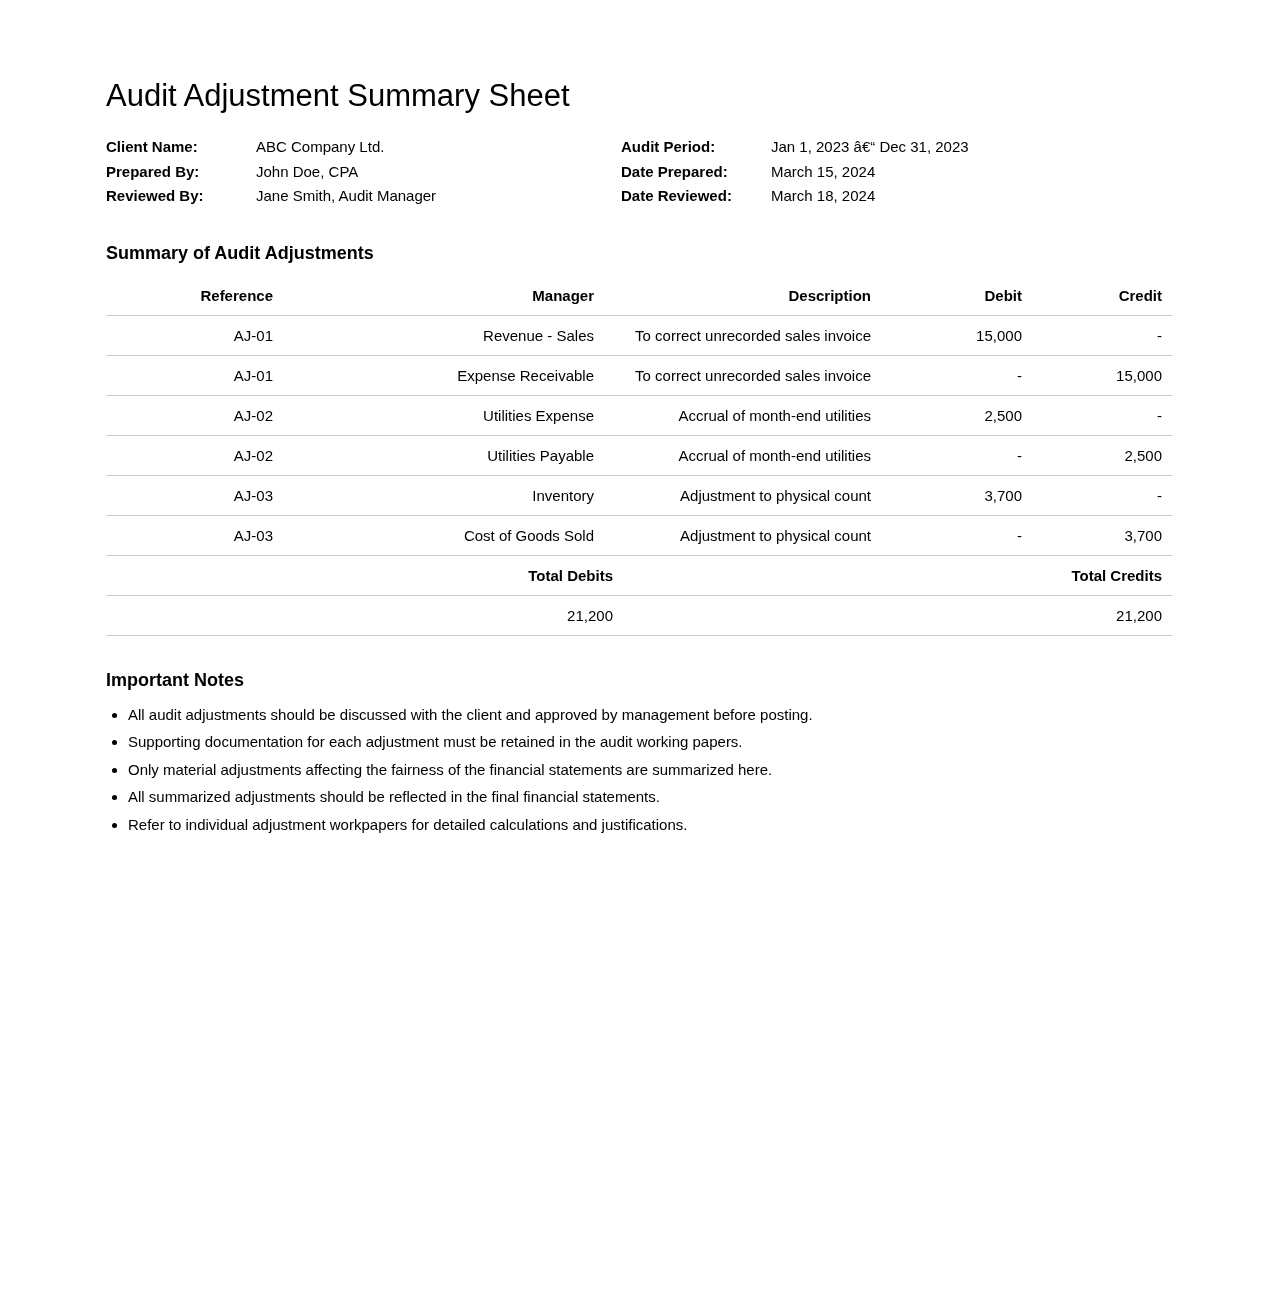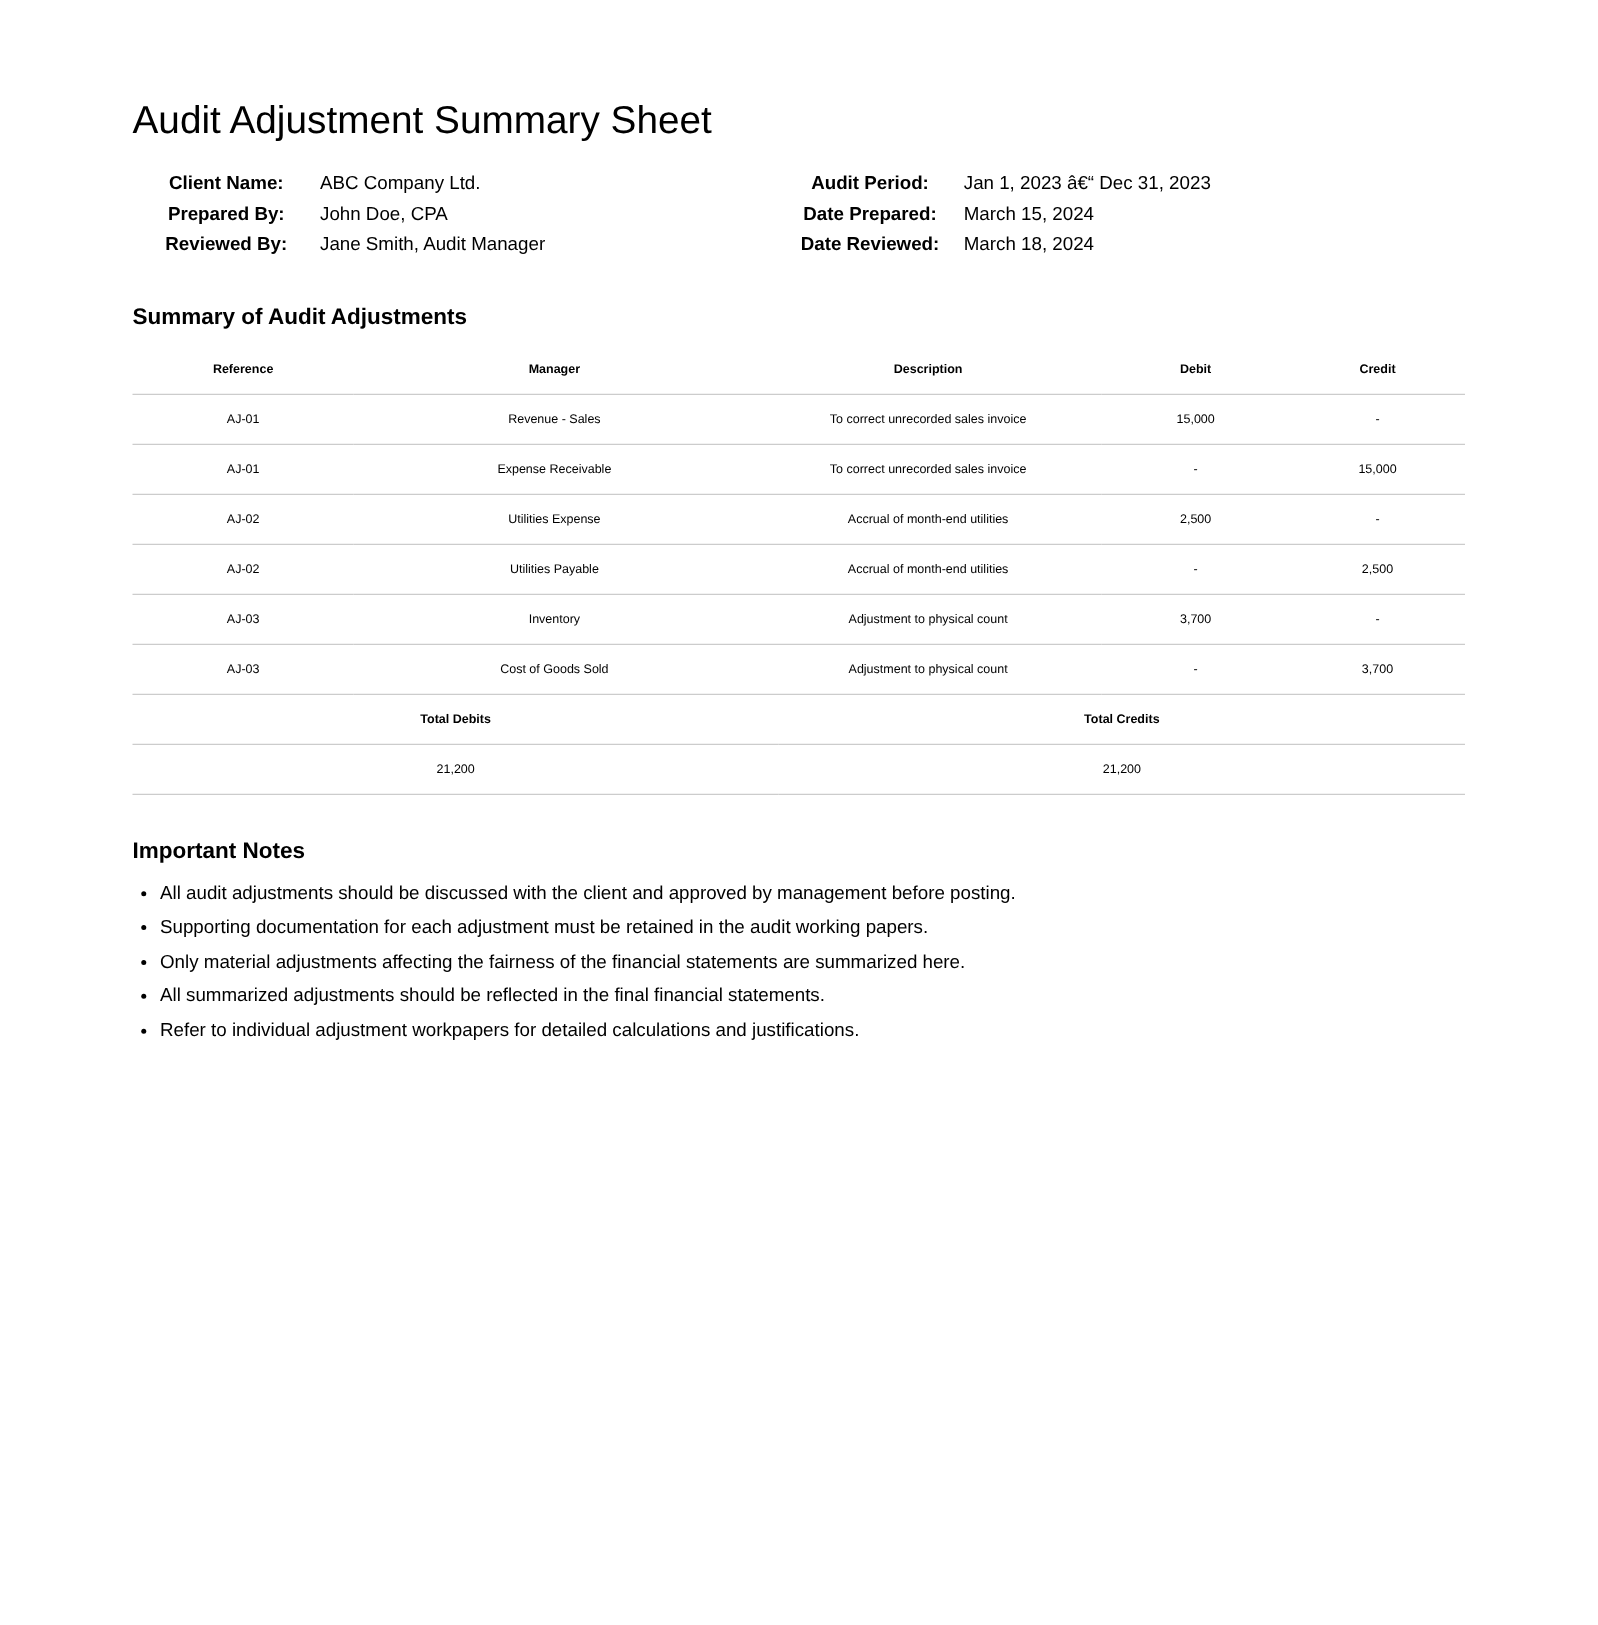--- a/index.html
+++ b/index.html
@@ -21,38 +21,38 @@
     font-size: 31px;
     line-height: 36px;
     margin: 0 0 21px 0;
     font-weight: normal;
   }
   .meta {
     display: grid;
     grid-template-columns: 150px 365px 150px 1fr;
     line-height: 24.5px;
   }
-  .meta .label { font-weight: bold; text-align: center; }
+  .meta .label { font-weight: bold; }
   h3.section-heading {
     font-size: 18px;
     line-height: 21.5px;
     margin: 34px 0 12px 0;
     font-weight: bold;
   }
   table {
     width: 1066px;
     border-collapse: collapse;
     table-layout: fixed;
   }
   th, td {
-    text-align: center;
+    text-align: right;
     vertical-align: top;
     padding: 11px 10px;
     border-bottom: 1px solid #cccccc;
-    font-size: 10px;
+    font-size: 15px;
     line-height: 17px;
     font-weight: normal;
   }
   th { font-weight: bold; }
   ul.notes-list {
     margin: 14px 0 0 0;
     padding-left: 22px;
   }
   ul.notes-list li {
     margin-bottom: 10.5px;

